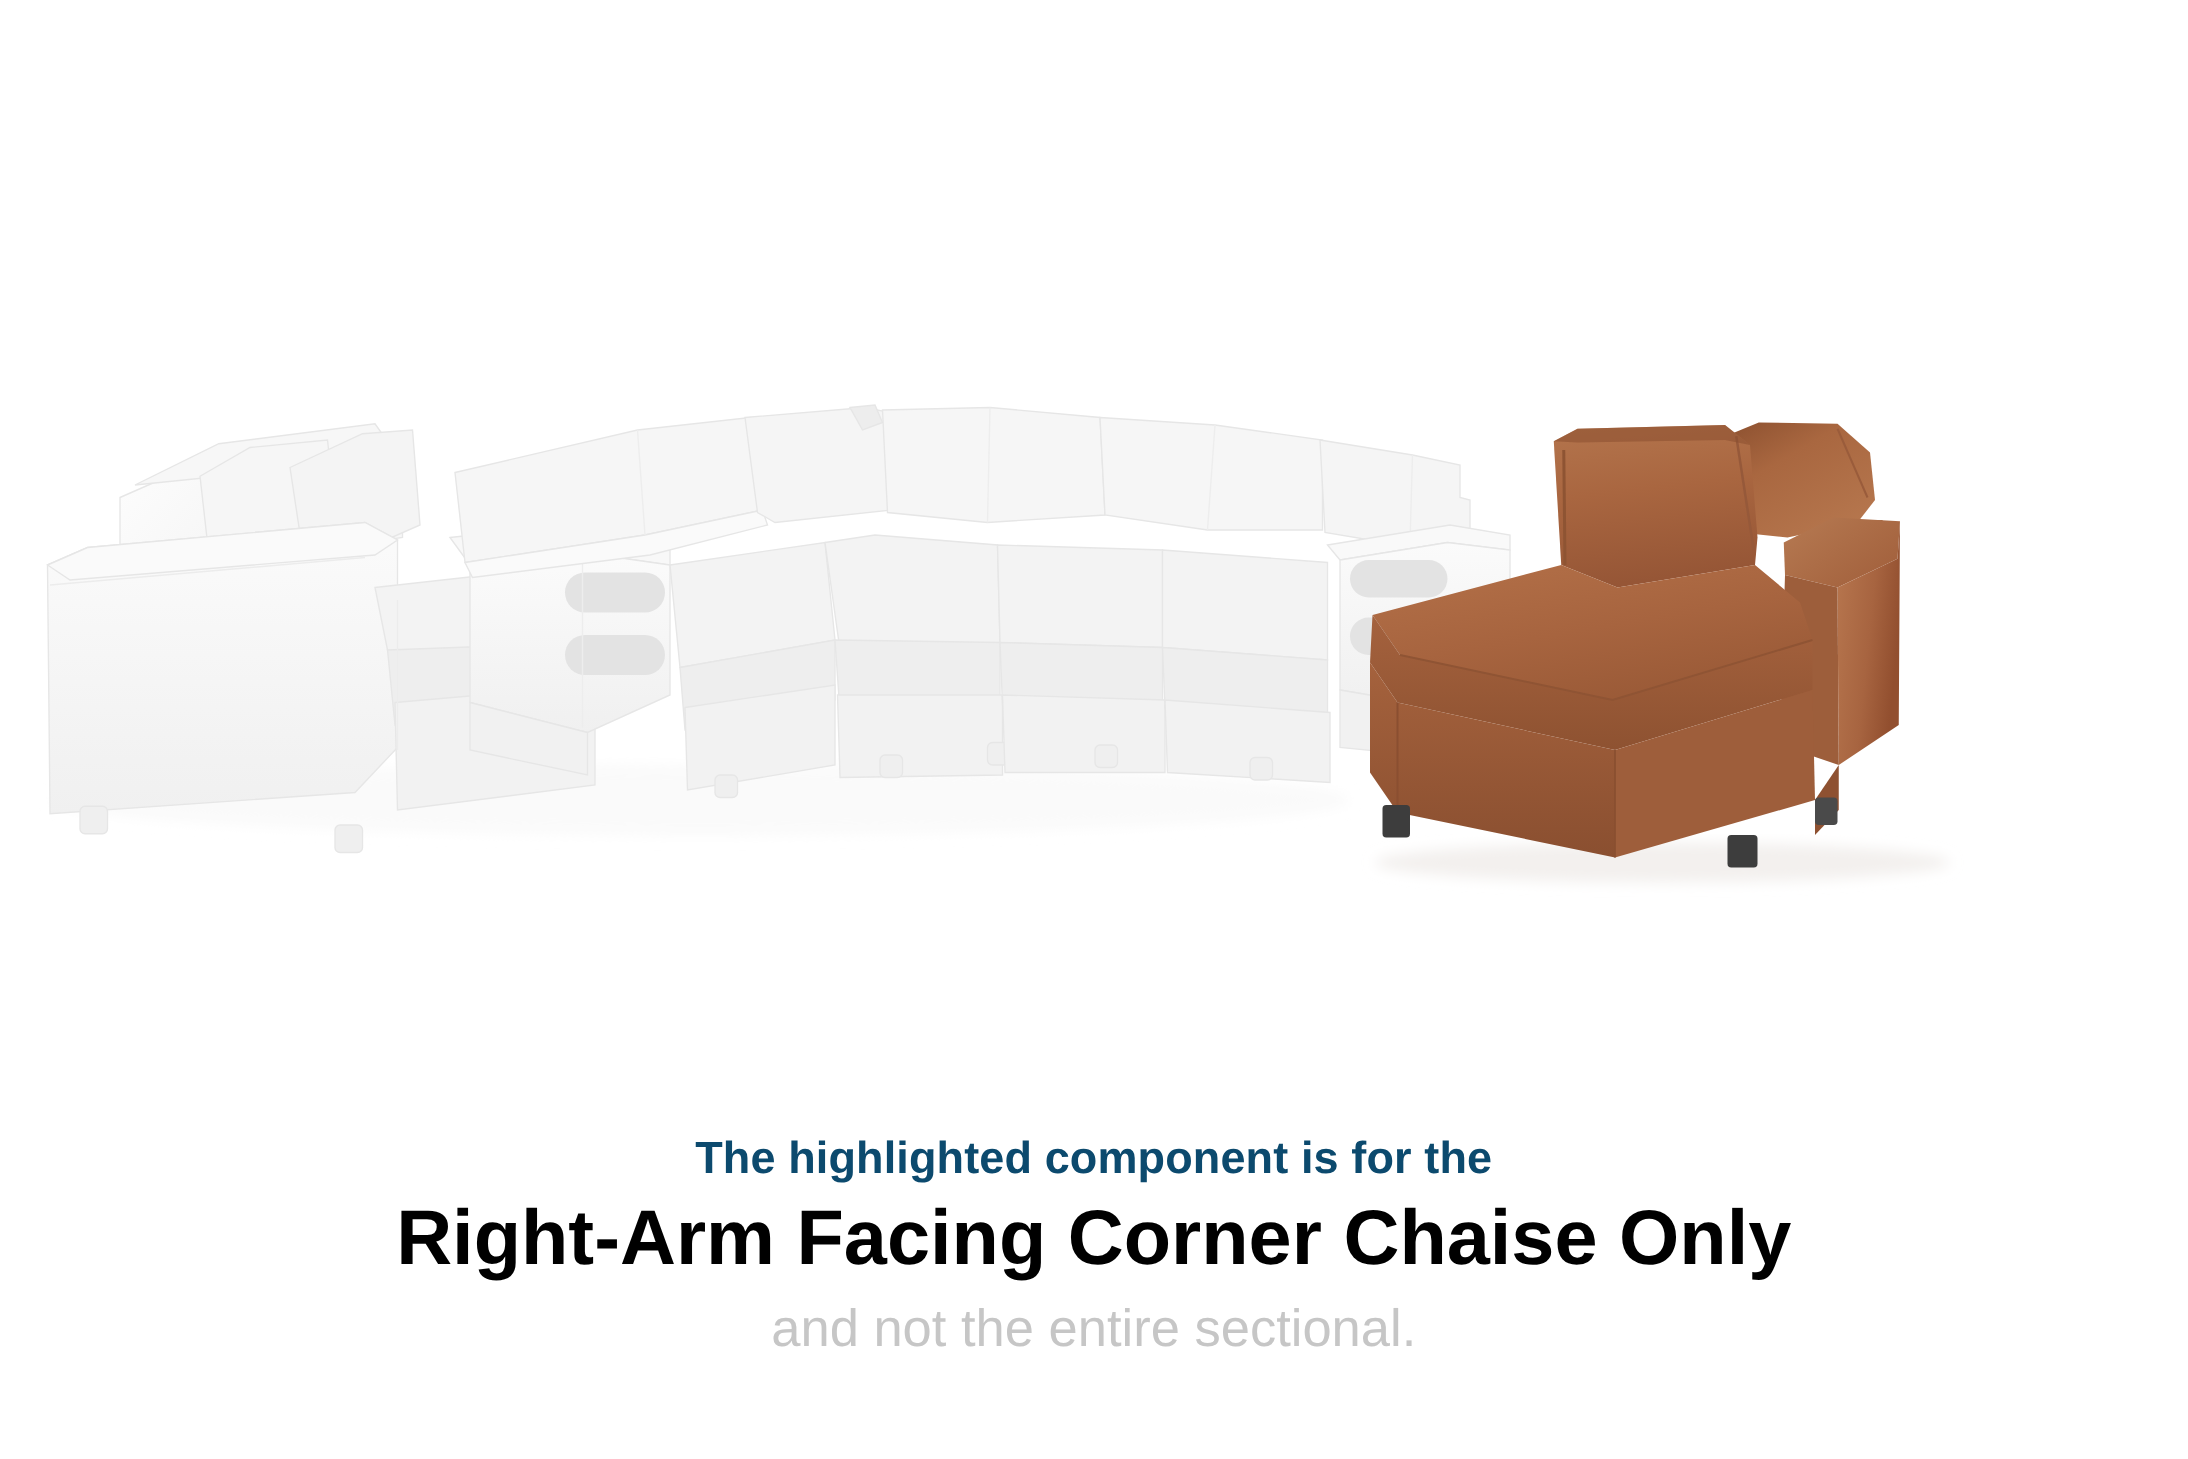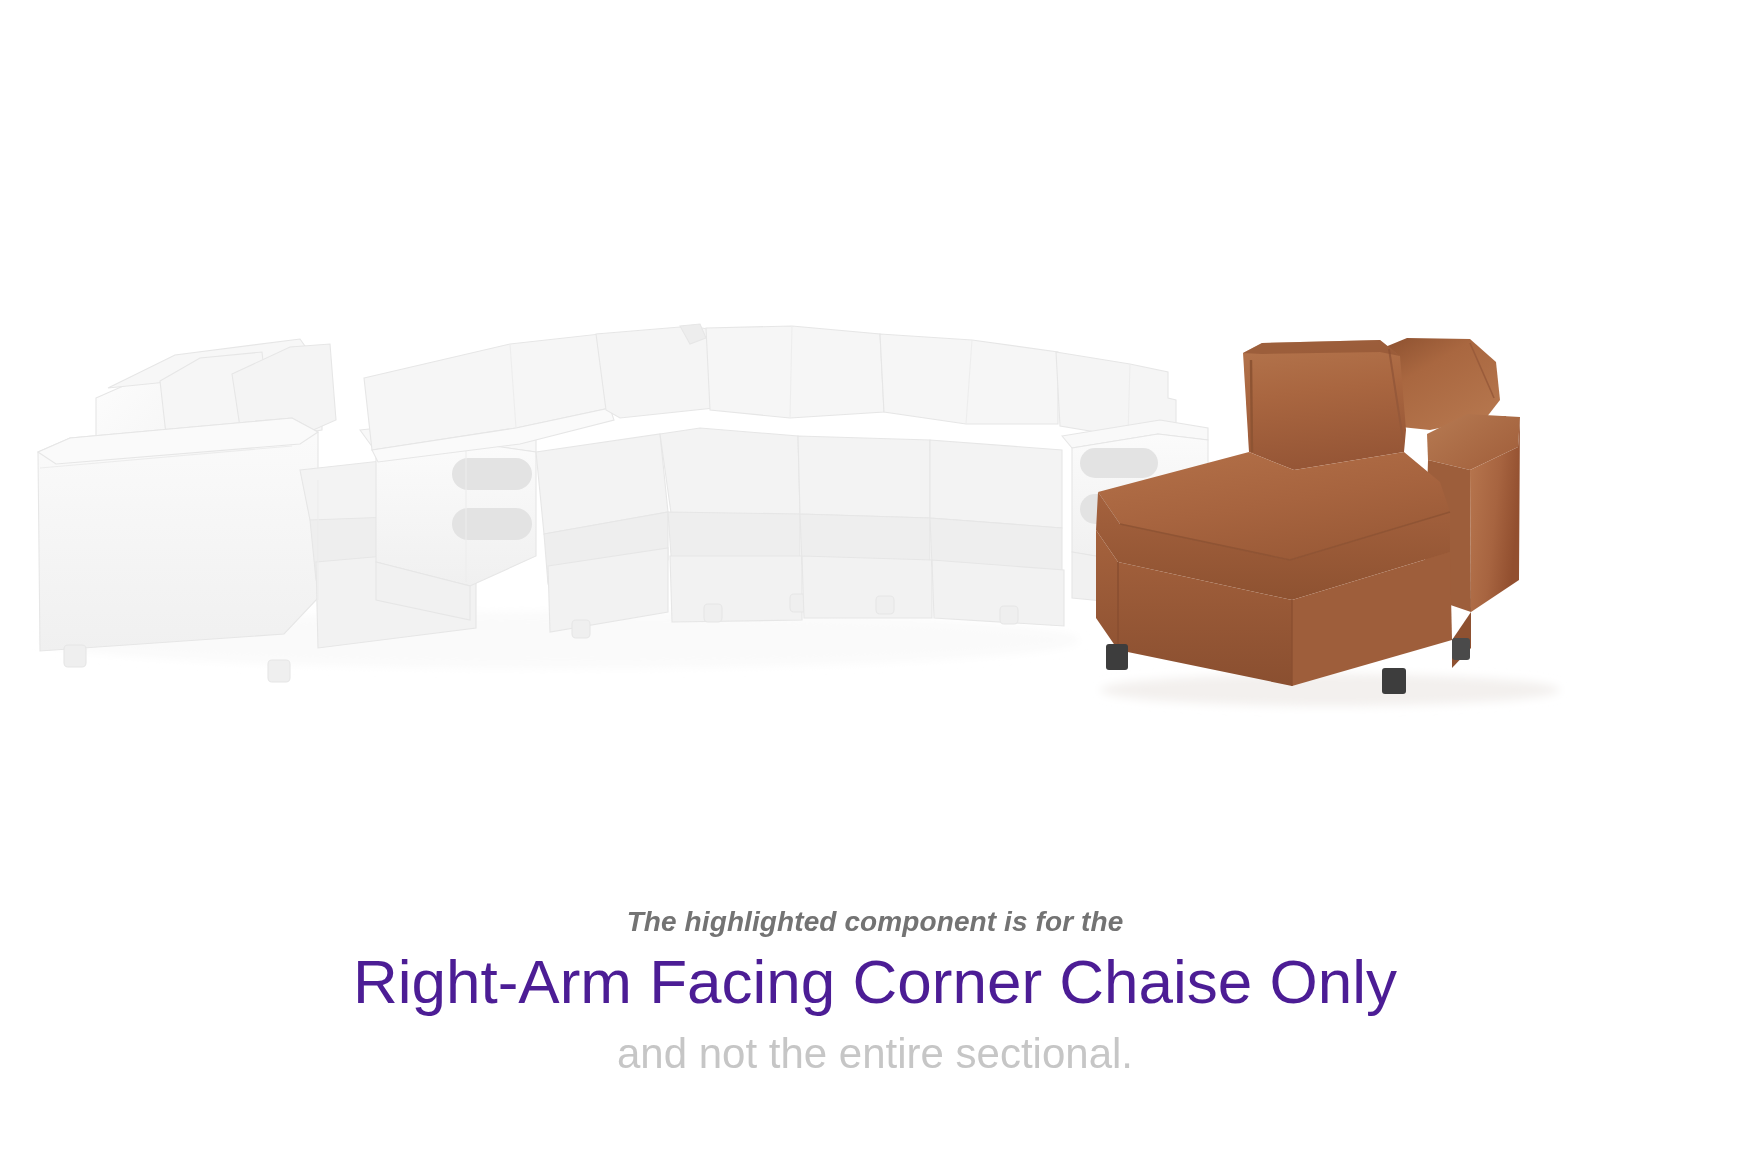--- a/index.html
+++ b/index.html
@@ -27,32 +27,31 @@
     height: 820px;
   }
   #caption-block {
     position: absolute;
     left: 0;
     top: 905px;
     width: 1750px;
     text-align: center;
   }
   .caption-line-top {
-    font-size: 28px;
+    font-size: 36px;
     font-weight: bold;
-    color: #737373;
+    color: #0c4a6e;
     letter-spacing: 0.1px;
     line-height: 1.18;
     white-space: nowrap;
-    font-style: italic;
   }
   .caption-line-main {
     font-size: 62px;
-    font-weight: normal;
-    color: #4c1d95;
+    font-weight: bold;
+    color: #000000;
     line-height: 1.30;
     white-space: nowrap;
     margin-top: 4px;
   }
   .caption-line-bottom {
     font-size: 42px;
     font-weight: normal;
     color: #c6c6c6;
     line-height: 1.20;
     white-space: nowrap;

